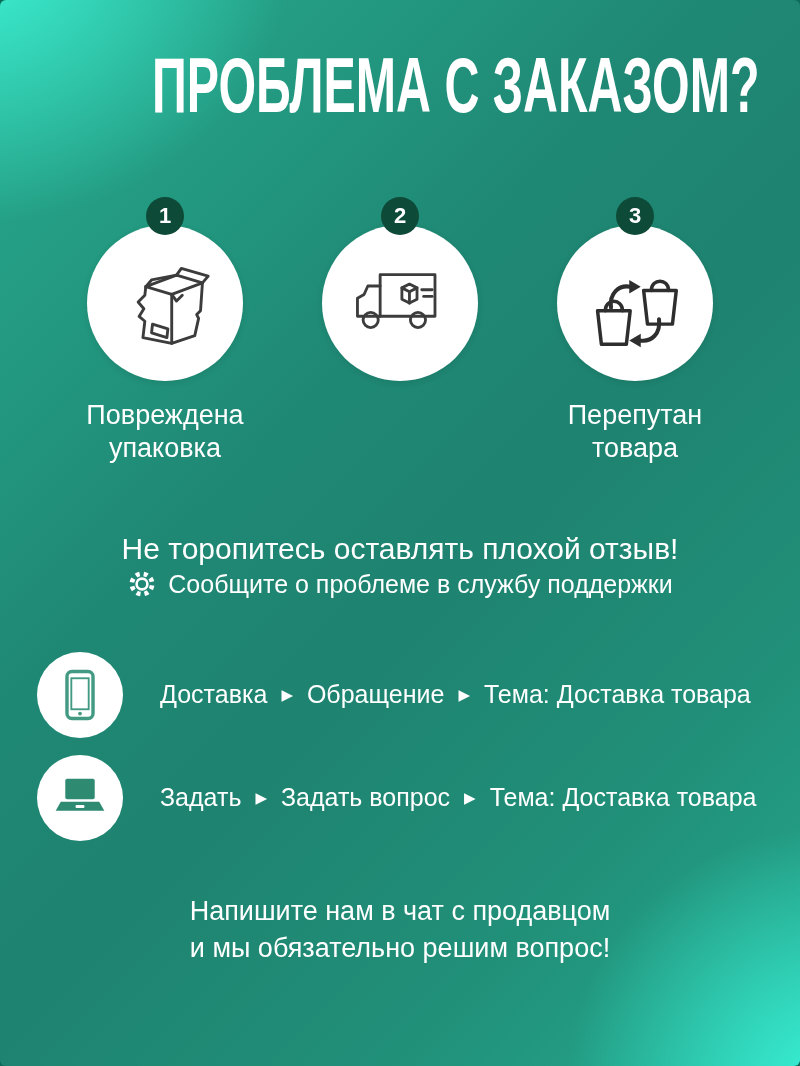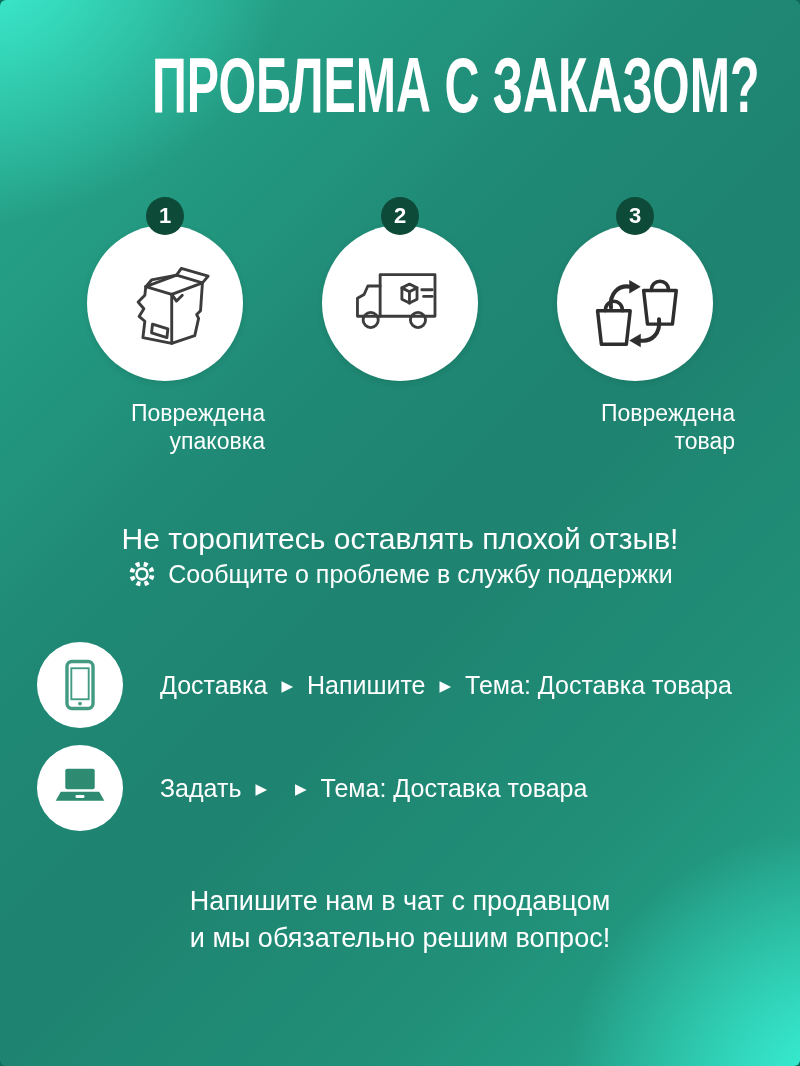--- a/index.html
+++ b/index.html
@@ -23,21 +23,21 @@
   .step-circle {
     position:relative; width:156px; height:156px; border-radius:50%; background:#ffffff;
     display:flex; align-items:center; justify-content:center;
     box-shadow:0 2px 6px rgba(0,40,32,0.12);
   }
   .badge {
     position:absolute; top:-28px; left:50%; transform:translateX(-50%);
     width:38px; height:38px; border-radius:50%; background:#0e4a38; color:#fff;
     font-size:22px; font-weight:700; display:flex; align-items:center; justify-content:center;
   }
-  .step-label { margin-top:18px; font-size:23px; line-height:1.22; text-align:right; }
+  .step-label { margin-top:18px; font-size:27px; line-height:1.22; text-align:center; }
   .advice { margin-top:67px; text-align:center; }
   .advice-heading { font-size:30px; line-height:1.1; }
   .advice-sub {
     margin-top:4px; font-size:25px; line-height:30px;
     display:flex; align-items:flex-end; justify-content:center; gap:11px;
   }
   .flow-row { display:flex; align-items:center; margin-left:37px; }
   .flow-row.first { margin-top:53px; }
   .flow-row.second { margin-top:17px; }
   .device-circle {
@@ -104,21 +104,21 @@
             <path d="M67 37 C67 24 85 24 85 37"></path>
             <path d="M11 58 H45 L41 93 H15 Z"></path>
             <path d="M19 58 C19 45 37 45 37 58"></path>
             <path d="M25 55 C23 40 33 31 45 33" stroke-width="4.2"></path>
             <path d="M44 26 L56 33 L44 40 Z" fill="#2e2e2e" stroke="none"></path>
             <path d="M75 67 C77 82 67 91 55 89" stroke-width="4.2"></path>
             <path d="M56 82 L44 89 L56 96 Z" fill="#2e2e2e" stroke="none"></path>
           </svg>
         </span>
       </div>
-      <div class="step-label">Повреждена товар</div>
+      <div class="step-label">Перепутан товара</div>
     </div>
 
   </div>
 
   <div class="advice">
     <div class="advice-heading">Не торопитесь оставлять плохой отзыв!</div>
     <div class="advice-sub">
       <span>
         <svg width="30" height="30" viewBox="0 0 30 30" fill="none">
           <circle cx="15" cy="15" r="5.4" stroke="#ffffff" stroke-width="2.6"></circle>
@@ -135,39 +135,40 @@
         <svg width="62" height="62" viewBox="0 0 100 100" fill="none">
           <rect x="29" y="12" width="42" height="76" rx="8" stroke="#419a81" stroke-width="5.5"></rect>
           <rect x="36" y="23" width="28" height="50" stroke="#419a81" stroke-width="3"></rect>
           <circle cx="50" cy="80" r="3" fill="#419a81"></circle>
         </svg>
       </span>
     </div>
     <div class="flow-text">
       <span>Доставка</span>
       <span class="flow-arrow">▶</span>
-      <span>Напишите</span>
+      <span>Обращение</span>
       <span class="flow-arrow">▶</span>
       <span>Тема: Доставка товара</span>
     </div>
   </div>
 
   <div class="flow-row second">
     <div class="device-circle">
       <span>
         <svg width="64" height="64" viewBox="0 0 100 100" fill="none">
           <rect x="27" y="20" width="46" height="32" rx="3" fill="#2e8b72"></rect>
           <path d="M20 56 H80 L88 70 H12 Z" fill="#2e8b72"></path>
           <rect x="43" y="61" width="14" height="4.5" rx="2" fill="#ffffff"></rect>
         </svg>
       </span>
     </div>
     <div class="flow-text">
       <span>Задать</span>
       <span class="flow-arrow">▶</span>
+      <span>Задать вопрос</span>
       <span class="flow-arrow">▶</span>
       <span>Тема: Доставка товара</span>
     </div>
   </div>
 
   <div class="footer">
     <div>Напишите нам в чат с продавцом</div>
     <div>и мы обязательно решим вопрос!</div>
   </div>
 

